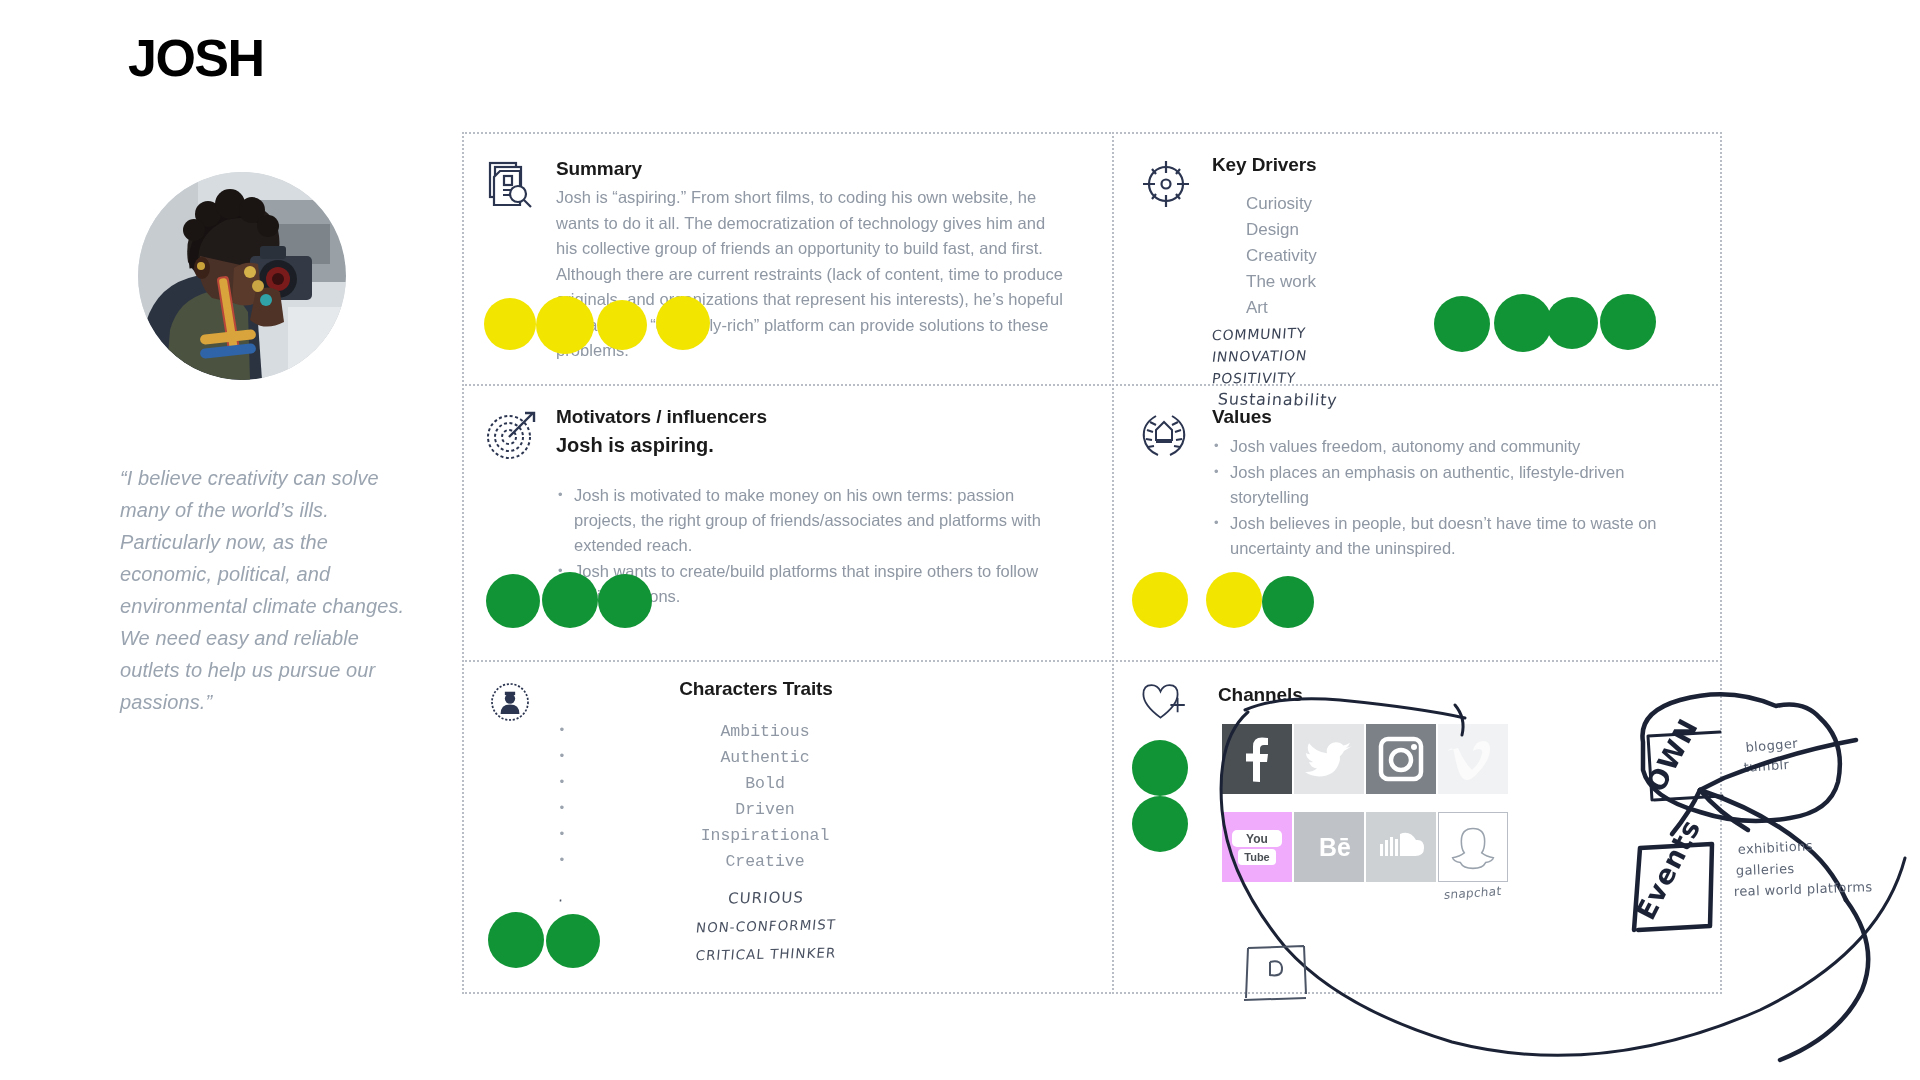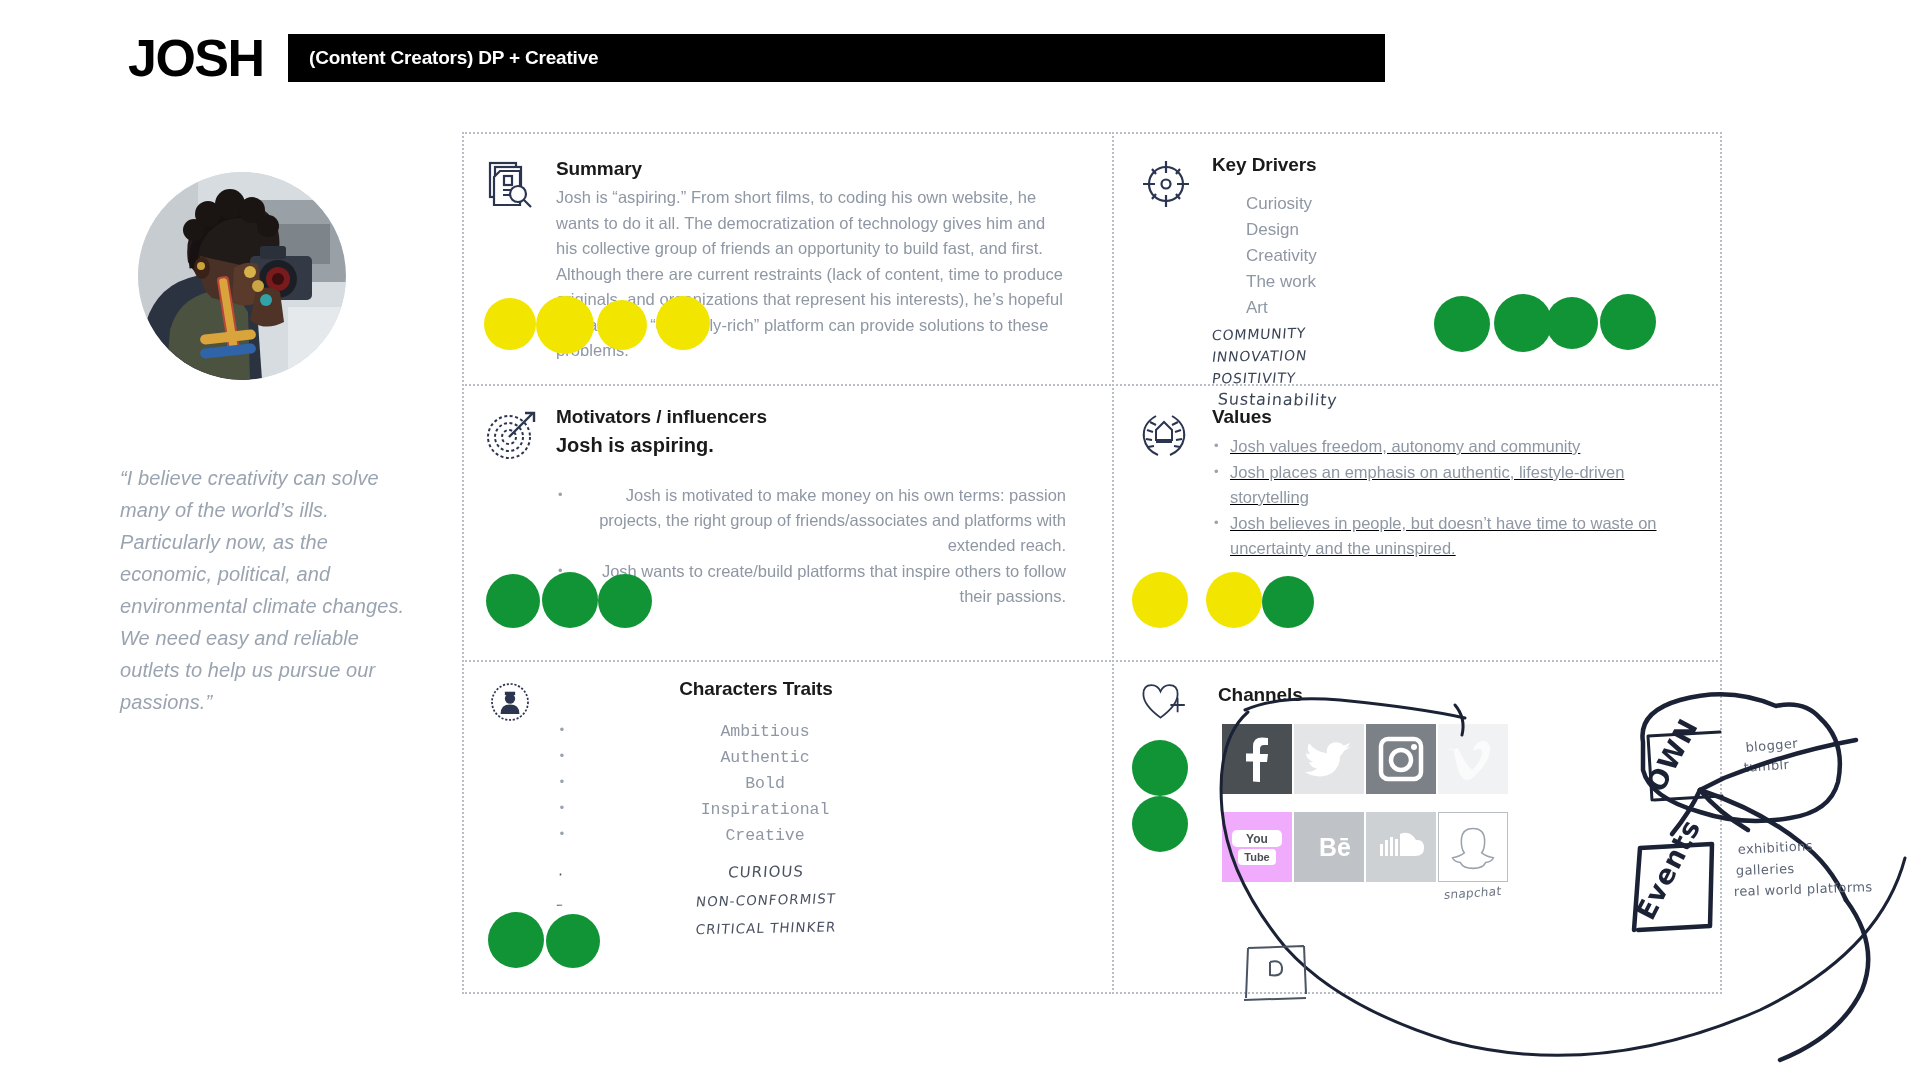--- a/index.html
+++ b/index.html
@@ -118,23 +118,20 @@
   .ink-note {
     font-family: "DejaVu Sans", sans-serif; fill: #5d6676;
     font-size: 13px; letter-spacing: .4px;
   }
 </style>
 </head>
 <body>
 
 <div id="header">
   <div id="brand-name">JOSH</div>
-  <div id="title-bar">
-    <div id="title-bar-label">(Content Creators) DP + Creative</div>
-  </div>
 </div>
 
 <div id="avatar">
   <svg viewBox="0 0 208 208">
     <defs>
       <clipPath id="circ">
           <circle cx="104" cy="104" r="104"></circle>
         </clipPath>
     </defs>
     <g clip-path="url(#circ)">
@@ -248,21 +245,21 @@
           </g>
           <g fill="none" stroke="#2b3550" stroke-width="2.4">
             <path d="M25 31 L49 7"></path>
             <path d="M41 7 h9 v9"></path>
           </g>
         </svg>
       </div>
       <div class="sec-body" style="left:92px; top:20px; width:510px;">
         <div class="sec-title">Motivators / influencers</div>
         <div class="sec-sub">Josh is aspiring.</div>
-        <ul class="sec-list" style="margin-top:26px;text-align:right;">
+        <ul class="sec-list" style="margin-top:26px;">
           <li>Josh is motivated to make money on his own terms: passion projects, the right group of friends/associates and platforms with extended reach.</li>
           <li>Josh wants to create/build platforms that inspire others to follow their passions.</li>
         </ul>
       </div>
       <div class="dot g" style="left:22px; top:188px; width:54px; height:54px;"></div>
       <div class="dot g" style="left:78px; top:186px; width:56px; height:56px;"></div>
       <div class="dot g" style="left:134px; top:188px; width:54px; height:54px;"></div>
     </div>
   </div>
 
@@ -274,21 +271,21 @@
             <path d="M20 10 Q6 18 8 32 Q10 44 22 49"></path>
             <path d="M36 10 Q50 18 48 32 Q46 44 34 49"></path>
             <path d="M14 16 l6 3 M11 24 l6 2 M10 33 l6 1 M12 41 l6 -1 M42 16 l-6 3 M45 24 l-6 2 M46 33 l-6 1 M44 41 l-6 -1"></path>
             <path d="M20 24 l8 -8 l8 8 v10 h-16 Z"></path>
             <path d="M20 36 h16"></path>
           </g>
         </svg>
       </div>
       <div class="sec-body" style="left:98px; top:20px; width:480px;">
         <div class="sec-title">Values</div>
-        <ul class="sec-list" style="text-decoration:underline;">
+        <ul class="sec-list" style="">
           <li>Josh values freedom, autonomy and community</li>
           <li>Josh places an emphasis on authentic, lifestyle-driven storytelling</li>
           <li>Josh believes in people, but doesn’t have time to waste on uncertainty and the uninspired.</li>
         </ul>
       </div>
       <div class="dot y" style="left:18px; top:186px; width:56px; height:56px;"></div>
       <div class="dot y" style="left:92px; top:186px; width:56px; height:56px;"></div>
       <div class="dot g" style="left:148px; top:190px; width:52px; height:52px;"></div>
     </div>
   </div>
@@ -304,20 +301,21 @@
             <path d="M17 42 Q17 31 28 31 Q39 31 39 42 Z"></path>
           </g>
         </svg>
       </div>
       <div class="sec-body" style="left:92px; top:16px; width:400px;">
         <div class="sec-title">Characters Traits</div>
         <ul class="sec-list" style="margin-top:19px;font-family:Liberation Mono, monospace;">
           <li>Ambitious</li>
           <li>Authentic</li>
           <li>Bold</li>
+          <li>Driven</li>
           <li>Inspirational</li>
           <li>Creative</li>
         </ul>
         <div style="margin-top:14px;">
           <div class="hand hand-trait" style="transform:rotate(-0.8deg) skewX(-5deg); font-size:15px;">
             <span style="position:absolute;left:2px;top:0;">·</span>
             <span>CURIOUS</span>
           </div>
           <div class="hand hand-trait" style="transform:rotate(-1.4deg) skewX(-7deg); margin-top:7px;">
             <span style="position:absolute;left:0;top:-1px;">–</span>

